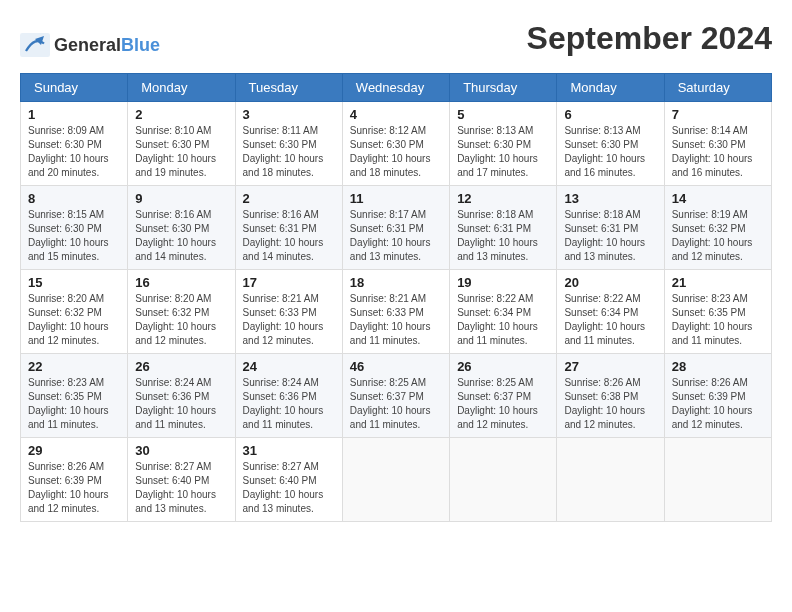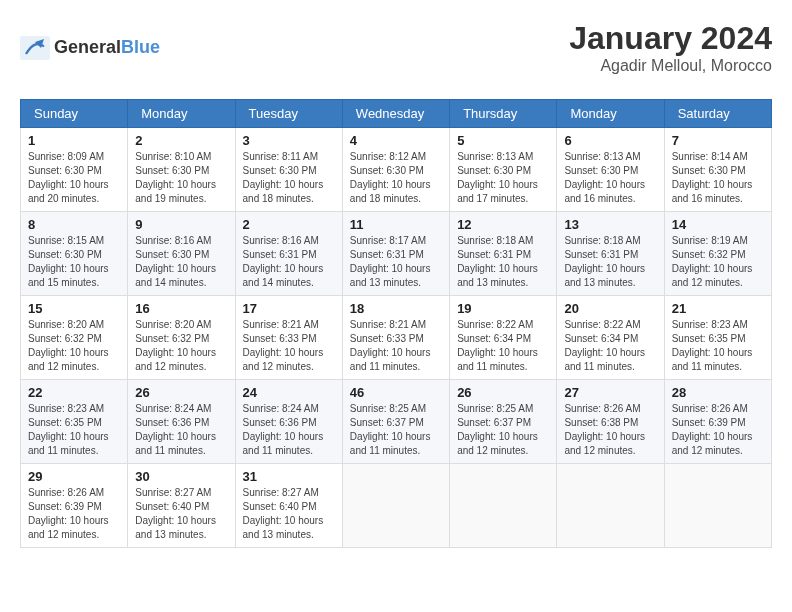--- a/index.html
+++ b/index.html
@@ -6,22 +6,22 @@
     body {
       font-family: Arial, sans-serif;
       background: #fff;
       width: 792px;
       min-height: 612px;
       padding: 20px;
     }
     .header {
       display: flex;
       justify-content: space-between;
-      align-items: center;
-      margin-bottom: 24px;
+      align-items: flex-end;
+      margin-bottom: 16px;
       gap: 28px;
     }
     .logo {
       display: flex;
       align-items: center;
       gap: 4px;
     }
     .logo-text-general {
       font-size: 18px;
       font-weight: bold;
@@ -97,22 +97,21 @@
     <svg class="logo-icon" viewBox="0 0 40 32" xmlns="http://www.w3.org/2000/svg">
       <rect x="0" y="0" width="40" height="32" rx="3" fill="#e8f0f8"></rect>
       <path d="M8 24 Q20 4 32 14" stroke="#3a7abf" stroke-width="3" fill="none"></path>
       <path d="M20 8 L32 4 L28 16 Z" fill="#3a7abf"></path>
     </svg>
     <div>
       <span class="logo-text-general">General</span><span class="logo-text-blue">Blue</span>
     </div>
   </div>
   <div class="title-block">
-    <div class="month-title">January 2024</div>
-    <div class="location-title">Agadir Melloul, Morocco</div>
+    <div class="month-title">September 2024</div>
   </div>
 </div>
 
 <table class="calendar">
   <thead>
     <tr>
     <th>Sunday</th>
         <th>Monday</th>
         <th>Tuesday</th>
         <th>Wednesday</th>

